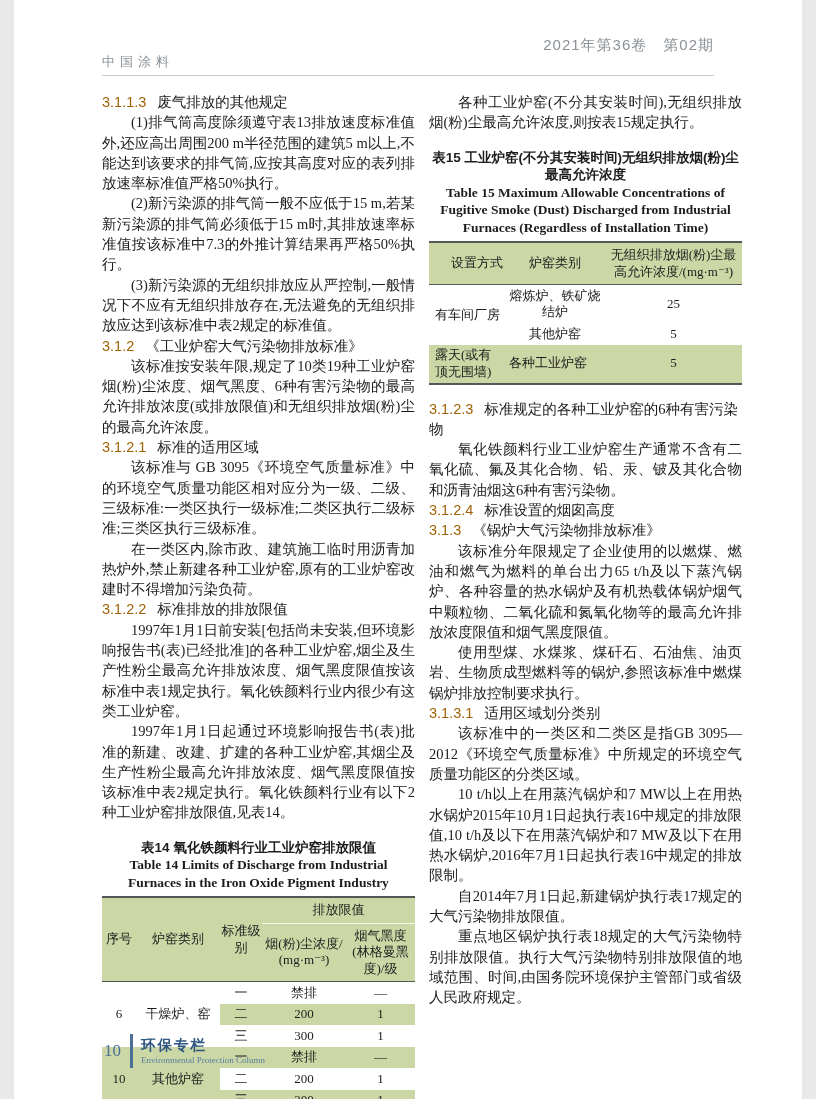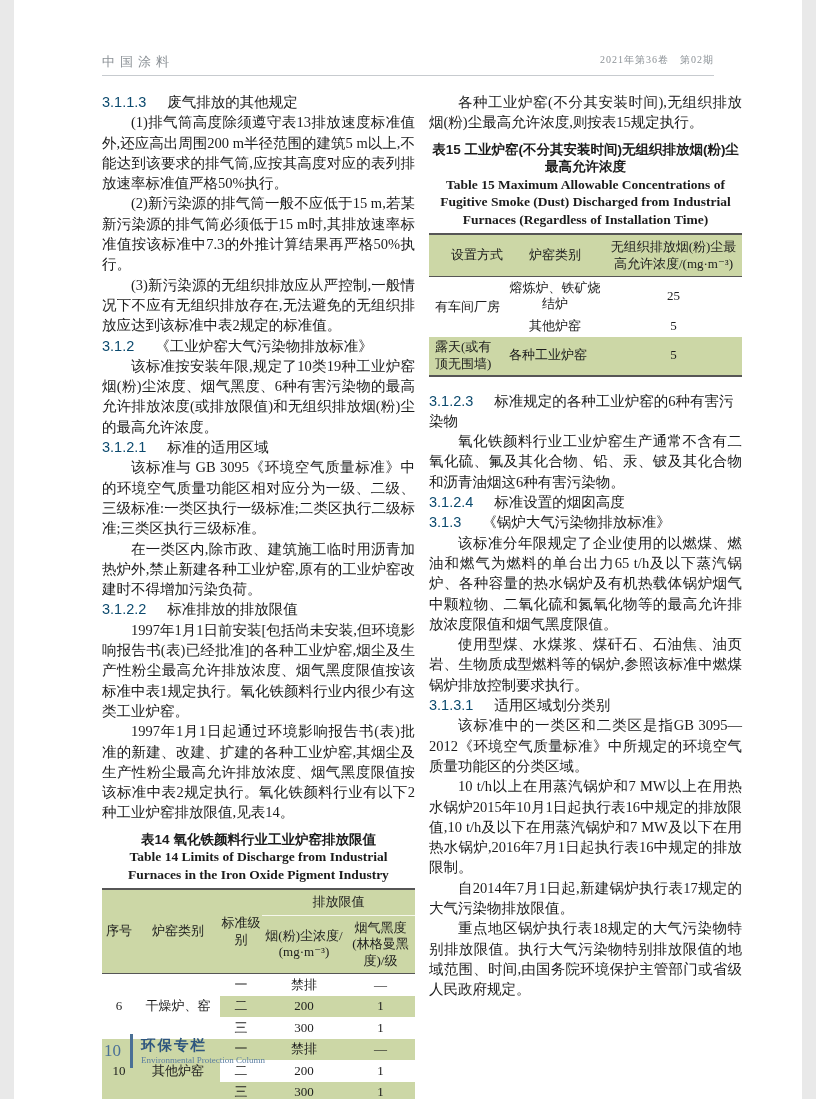--- a/index.html
+++ b/index.html
@@ -6,32 +6,32 @@
   html,body { background:#e9e9e9; }
   .page {
     position:relative; width:788px; height:1099px; background:#ffffff;
     margin:0 auto; overflow:hidden;
     font-family:"Liberation Serif","DejaVu Serif",serif;
     color:#1c1c1c;
   }
   
   .hdr-left { position:absolute; left:88px; top:53px; font-family:"Liberation Sans","DejaVu Sans",sans-serif;
     font-size:13px; color:#8b9196; letter-spacing:5px; }
-  .hdr-right { position:absolute; right:88px; top:53px; font-family:Liberation Serif, serif;
-    font-size:10px; color:#8b9196; letter-spacing:1px; }
+  .hdr-right { position:absolute; right:88px; top:36px; font-family:Liberation Sans, sans-serif;
+    font-size:15px; color:#8b9196; letter-spacing:1px; }
   .hdr-rule { position:absolute; left:88px; right:88px; top:75px; height:1px; background:#c7cbcf; }
   
   .col { position:absolute; top:92px; width:313px; font-size:14.5px; line-height:20.3px; text-align:justify; }
   .col-left { left:88px; }
   .col-right { left:415px; }
   .col p { text-indent:2em; }
   .sec { text-align:left; }
-  .sec .num { color:#0c4a6e; font-family:"Liberation Sans","DejaVu Sans",sans-serif; margin-right:21px; }
-  
-  .tcap { text-align:center; font-weight:bold; font-size:13.5px; line-height:17.5px; margin-top:8px; margin-bottom:5px; text-indent:0; }
+  .sec .num { color:#a16207; font-family:"Liberation Sans","DejaVu Sans",sans-serif; margin-right:11px; }
+  
+  .tcap { text-align:center; font-weight:bold; font-size:13.5px; line-height:17.5px; margin-top:16px; margin-bottom:5px; text-indent:0; }
   .tcap .cn { font-family:"Liberation Sans","DejaVu Sans",sans-serif; }
   .tcap .en { font-family:"Liberation Serif","DejaVu Serif",serif; }
   
   table.dtable { width:100%; border-collapse:collapse; table-layout:fixed;
     border-top:2px solid #565656; border-bottom:2px solid #565656;
     font-size:13px; line-height:16.5px; text-align:center; }
   table.dtable th { background:#ccd7a6; font-weight:normal; padding:4px 1px; vertical-align:middle; }
   table.dtable thead tr:last-child th { border-bottom:1px solid #565656; }
   table.dtable th.group { border-bottom:1px solid #f6f8ec; }
   table.dtable th.side { border-bottom:1px solid #565656; }

